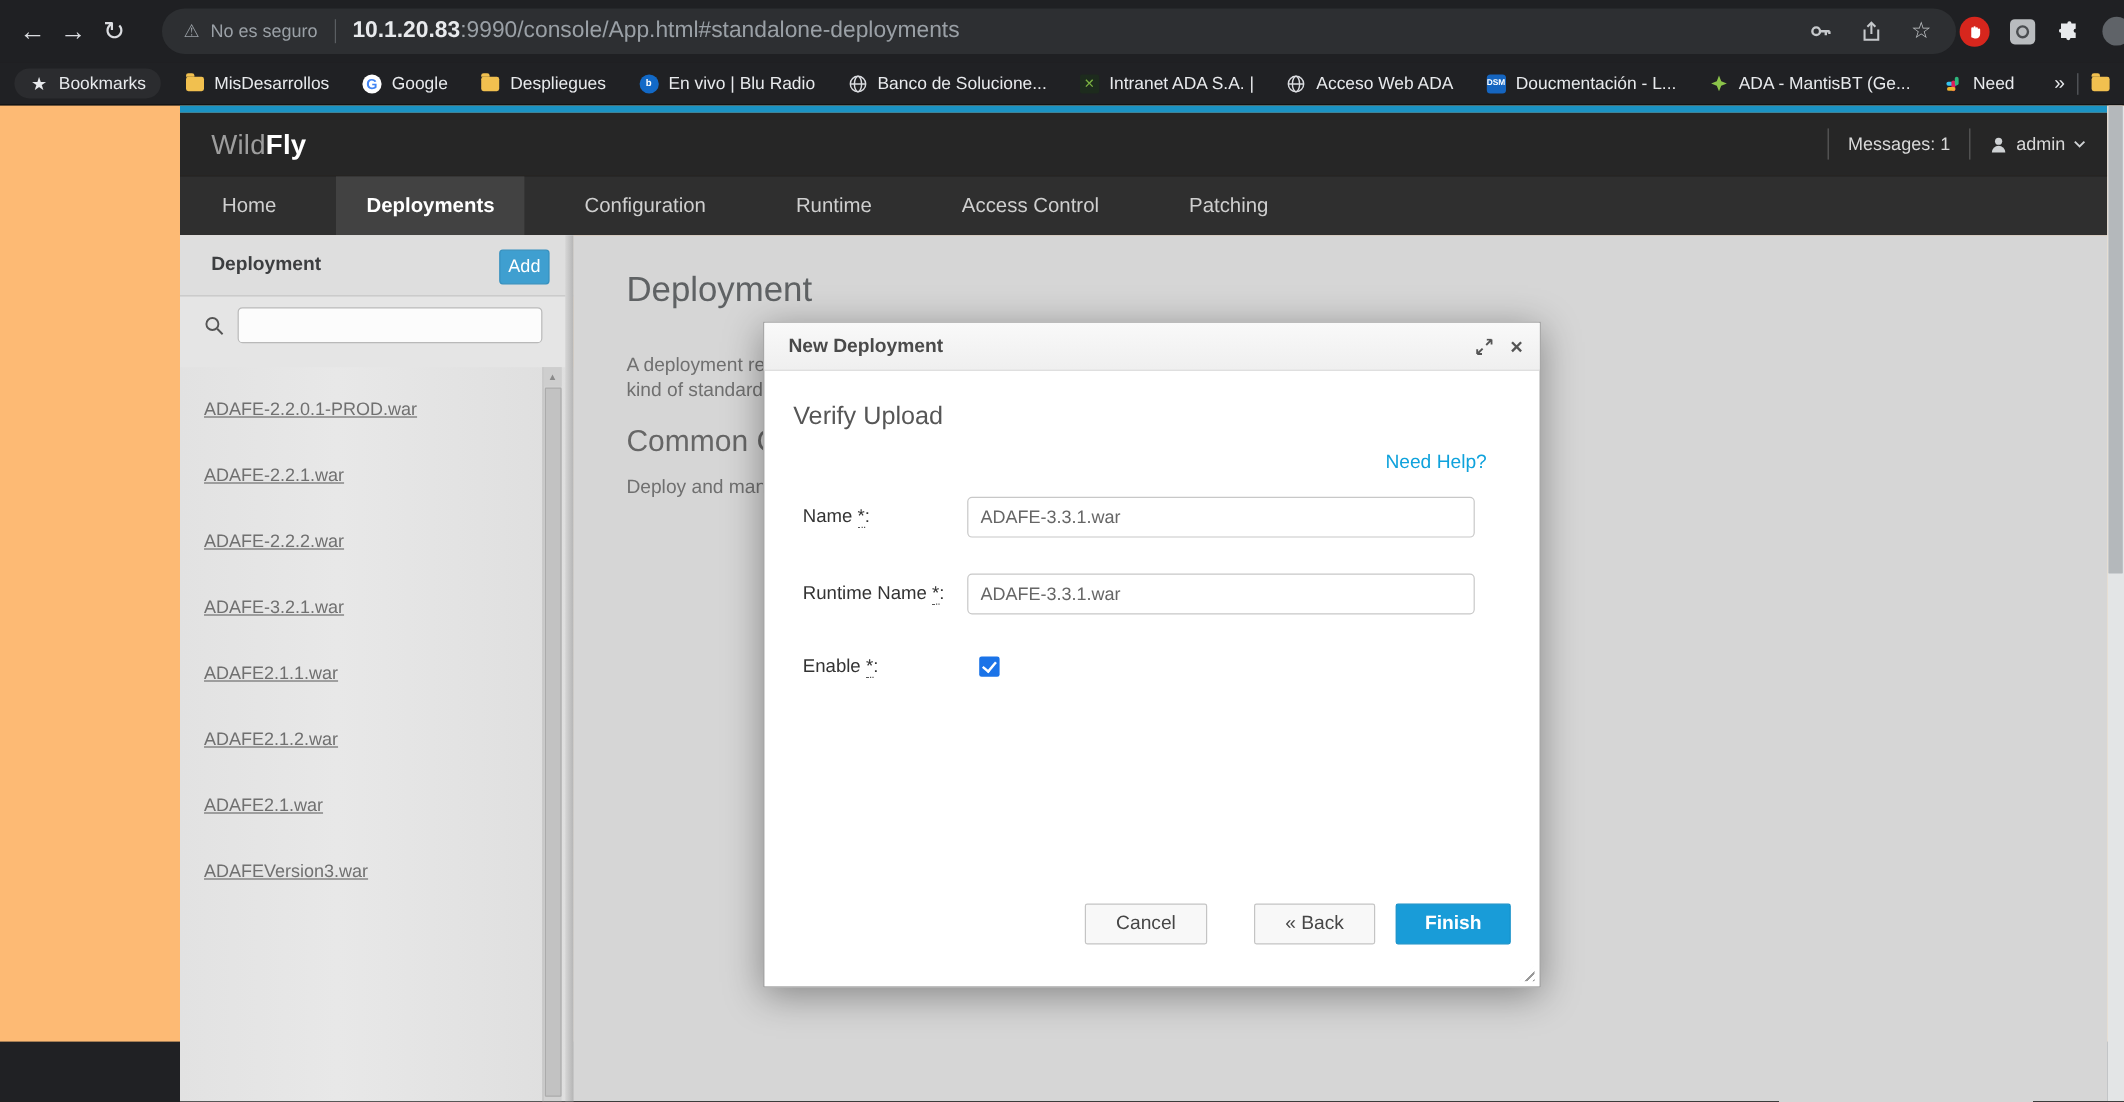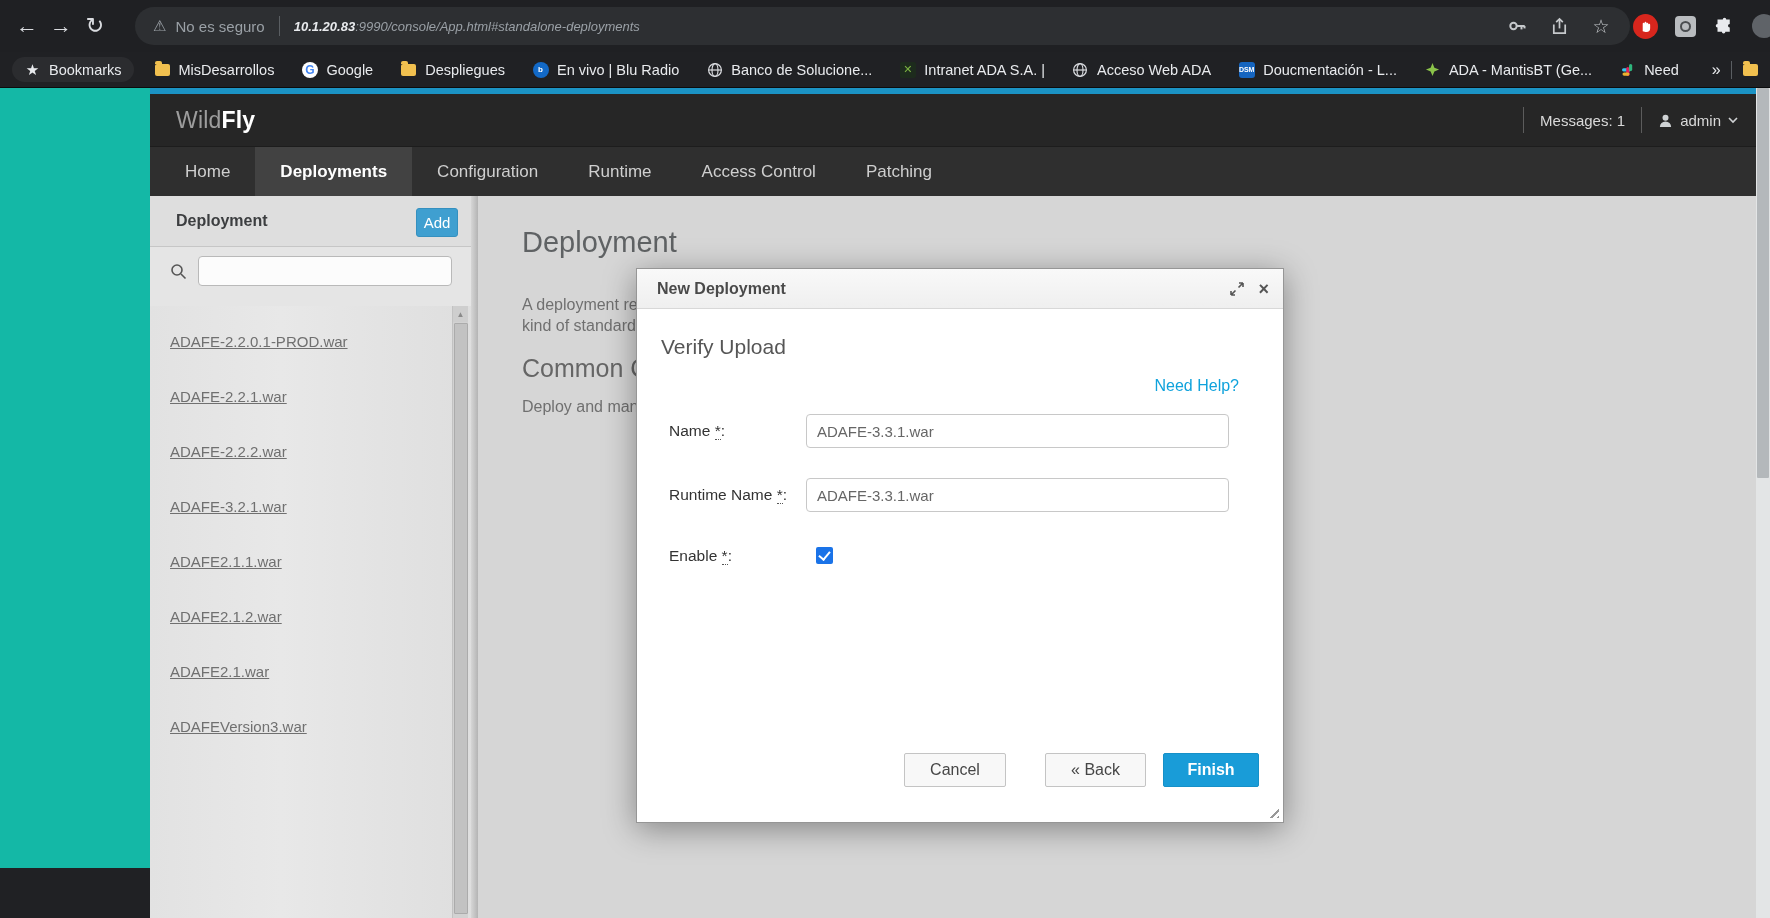--- a/index.html
+++ b/index.html
@@ -7,21 +7,21 @@
   .screen{position:relative;width:1770px;height:918px;overflow:hidden;background:#202124;}
 
   
   .toolbar{position:absolute;left:0;top:0;width:1770px;height:52px;background:#1f2023;display:flex;align-items:center;}
   .nav-glyph{color:#dadce0;font-size:22px;width:34px;text-align:center;cursor:pointer;flex:0 0 auto;}
   .nav-glyph.back{margin-left:10px;}
   .omnibox{position:absolute;left:135px;top:7px;width:1495px;height:38px;background:#2d2f32;border-radius:19px;display:flex;align-items:center;padding:0 18px;color:#9aa0a6;}
   .omni-warn{font-size:15px;color:#9aa0a6;margin-right:9px;}
   .omni-sec{font-size:15px;color:#9aa0a6;}
   .omni-sep{width:1px;height:20px;background:#5a5e62;margin:0 14px;}
-  .omni-url{font-size:13px;white-space:nowrap;overflow:hidden;font-style:italic;}
+  .omni-url{font-size:19px;white-space:nowrap;overflow:hidden;}
   .omni-url .host{color:#e8eaed;font-weight:700;}
   .omni-url .rest{color:#9aa0a6;}
   .omni-spacer{flex:1;}
   .omni-ic{width:22px;height:22px;margin-left:20px;display:flex;align-items:center;justify-content:center;color:#c6c9cc;}
   .omni-ic svg{display:block;}
   .star-glyph{font-size:19px;color:#c6c9cc;}
   .ext-area{position:absolute;right:0;top:0;height:52px;display:flex;align-items:center;gap:17px;padding-right:8px;}
   .ext-hand{width:25px;height:25px;border-radius:50%;background:#d7261d;display:flex;align-items:center;justify-content:center;}
   .ext-gray{width:21px;height:21px;border-radius:4px;background:#b9bcbf;display:flex;align-items:center;justify-content:center;}
   .ext-gray .lens{width:11px;height:11px;border-radius:50%;border:2px solid #4a4d50;}
@@ -36,30 +36,30 @@
   .folder{width:15px;height:12px;background:#f1c04f;border-radius:2px;position:relative;}
   .folder:before{content:"";position:absolute;left:0;top:-3px;width:7px;height:3px;background:#f1c04f;border-radius:2px 2px 0 0;}
   .gicon{width:16px;height:16px;border-radius:50%;background:#fff;color:#4285F4;font-weight:700;font-size:12px;display:flex;align-items:center;justify-content:center;}
   .blu{width:16px;height:16px;border-radius:50%;background:#1269c7;color:#fff;font-size:8px;font-weight:700;display:flex;align-items:center;justify-content:center;}
   .dsm{width:16px;height:16px;border-radius:3px;background:#1565c0;color:#fff;font-size:7px;font-weight:700;display:flex;align-items:center;justify-content:center;}
   .intra{width:16px;height:16px;border-radius:2px;background:#1d2b1d;color:#7cb342;font-size:11px;font-weight:700;display:flex;align-items:center;justify-content:center;}
   .bm-over{color:#e8eaed;font-size:16px;margin:0 10px 0 6px;cursor:pointer;}
   .bm-endsep{width:1px;height:18px;background:#5a5e62;margin-right:10px;}
 
   
-  .page{position:absolute;left:0;top:88px;width:1770px;height:780px;background:#14b8a6;}
+  .page{position:absolute;left:0;top:88px;width:1770px;height:780px;background:#fdba74;}
   .bluestrip{position:absolute;left:150px;top:0;width:1606px;height:6px;background:#1b93c4;}
   .appheader{position:absolute;left:150px;top:6px;width:1606px;height:52px;background:#262626;display:flex;align-items:center;}
   .logo{margin-left:26px;font-size:23px;letter-spacing:.2px;}
   .logo .w{color:#9d9d9d;}
   .logo .f{color:#fff;font-weight:700;}
   .hd-right{position:absolute;right:18px;top:0;height:52px;display:flex;align-items:center;color:#d9d9d9;font-size:15px;}
   .hd-sep{width:1px;height:26px;background:#5c5c5c;margin:0 16px;}
   .hd-user{display:flex;align-items:center;gap:7px;cursor:pointer;}
-  .navbar{position:absolute;left:150px;top:58px;width:1606px;height:50px;background:#2f2f2f;display:flex;align-items:stretch;border-top:1px solid #1d1d1d;}
+  .navbar{position:absolute;left:150px;top:58px;width:1606px;height:50px;background:#2f2f2f;display:flex;align-items:stretch;border-top:1px solid #1d1d1d;gap:25px;}
   .tab{display:flex;align-items:center;padding:0 25px;color:#cfcfcf;font-size:17px;cursor:pointer;}
   .tab.first{margin-left:10px;}
   .tab.active{background:#424242;color:#fff;font-weight:700;}
 
   
   .sidebar{position:absolute;left:150px;top:108px;width:328px;height:722px;background:#e5e5e5;}
   .sb-edge{position:absolute;right:0;top:0;bottom:0;width:7px;background:linear-gradient(to right,#d6d6d6,#b4b4b4);}
   .sb-head{position:absolute;left:0;top:0;width:328px;height:51px;background:#dedede;border-bottom:1px solid #c6c6c6;display:flex;align-items:center;}
   .sb-title{margin-left:26px;font-size:16px;font-weight:700;color:#3c3e40;}
   .add-btn{position:absolute;right:20px;top:12px;width:42px;height:29px;background:#3f9fd0;border:1px solid #3590bf;border-radius:3px;color:#fff;font-size:15px;display:flex;align-items:center;justify-content:center;cursor:pointer;}

